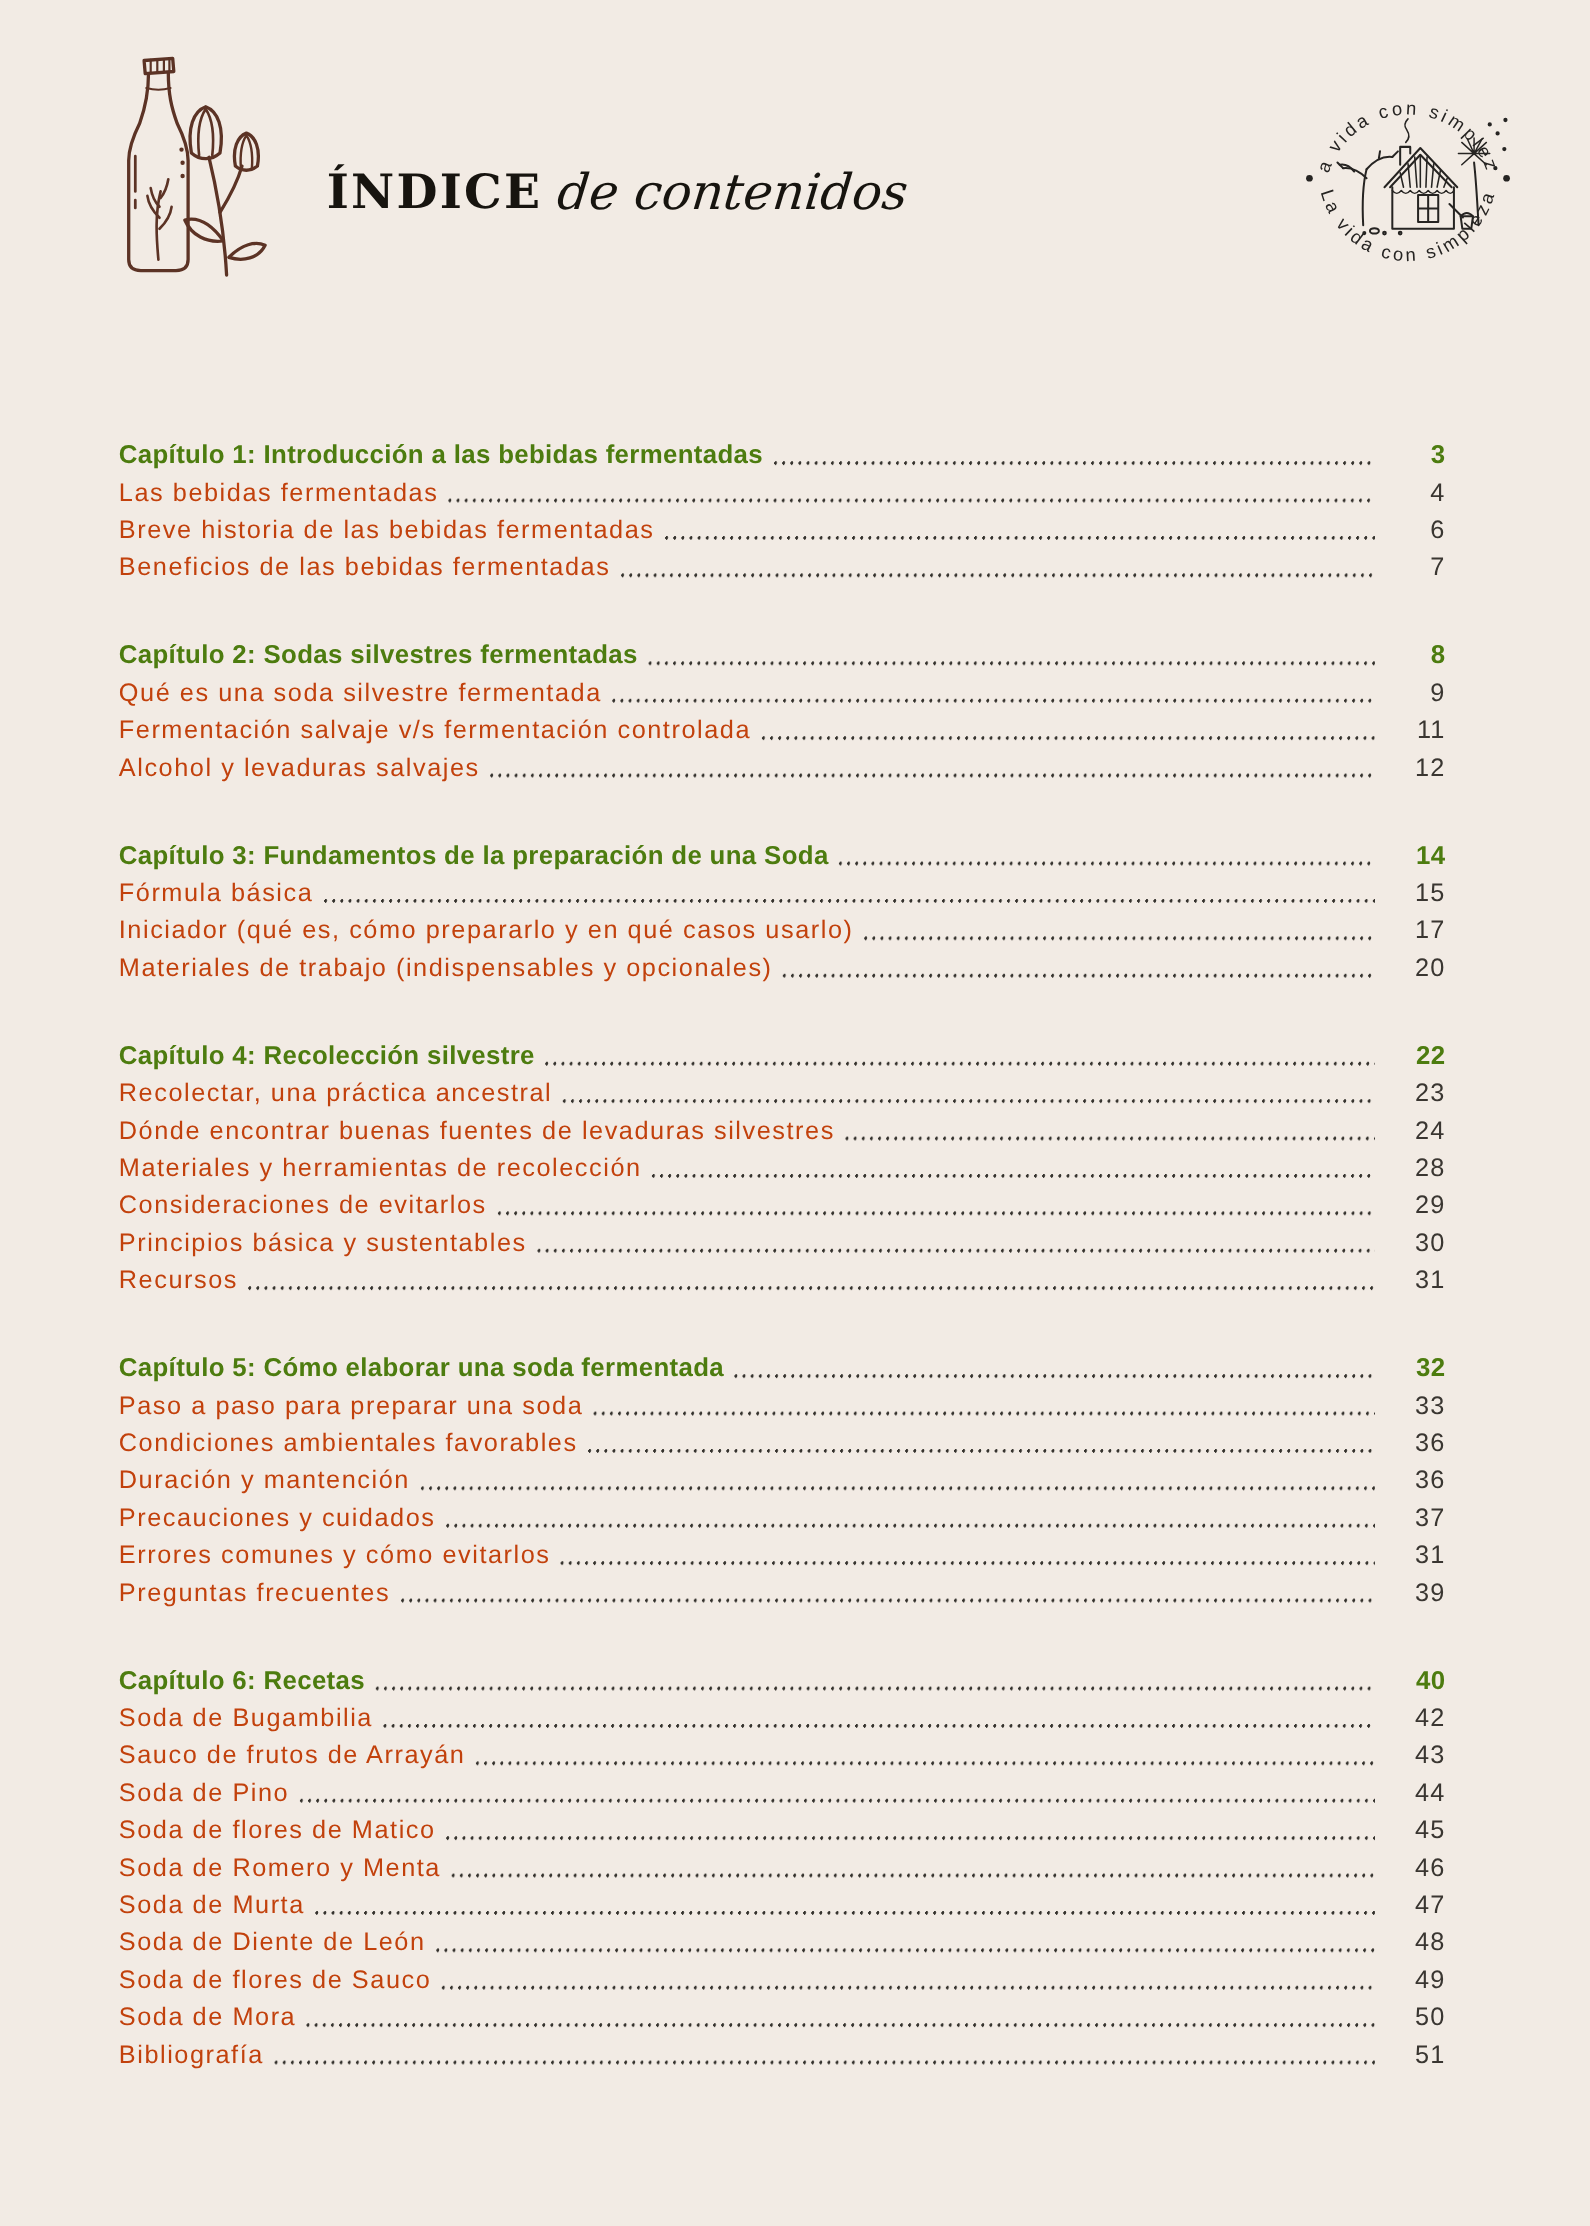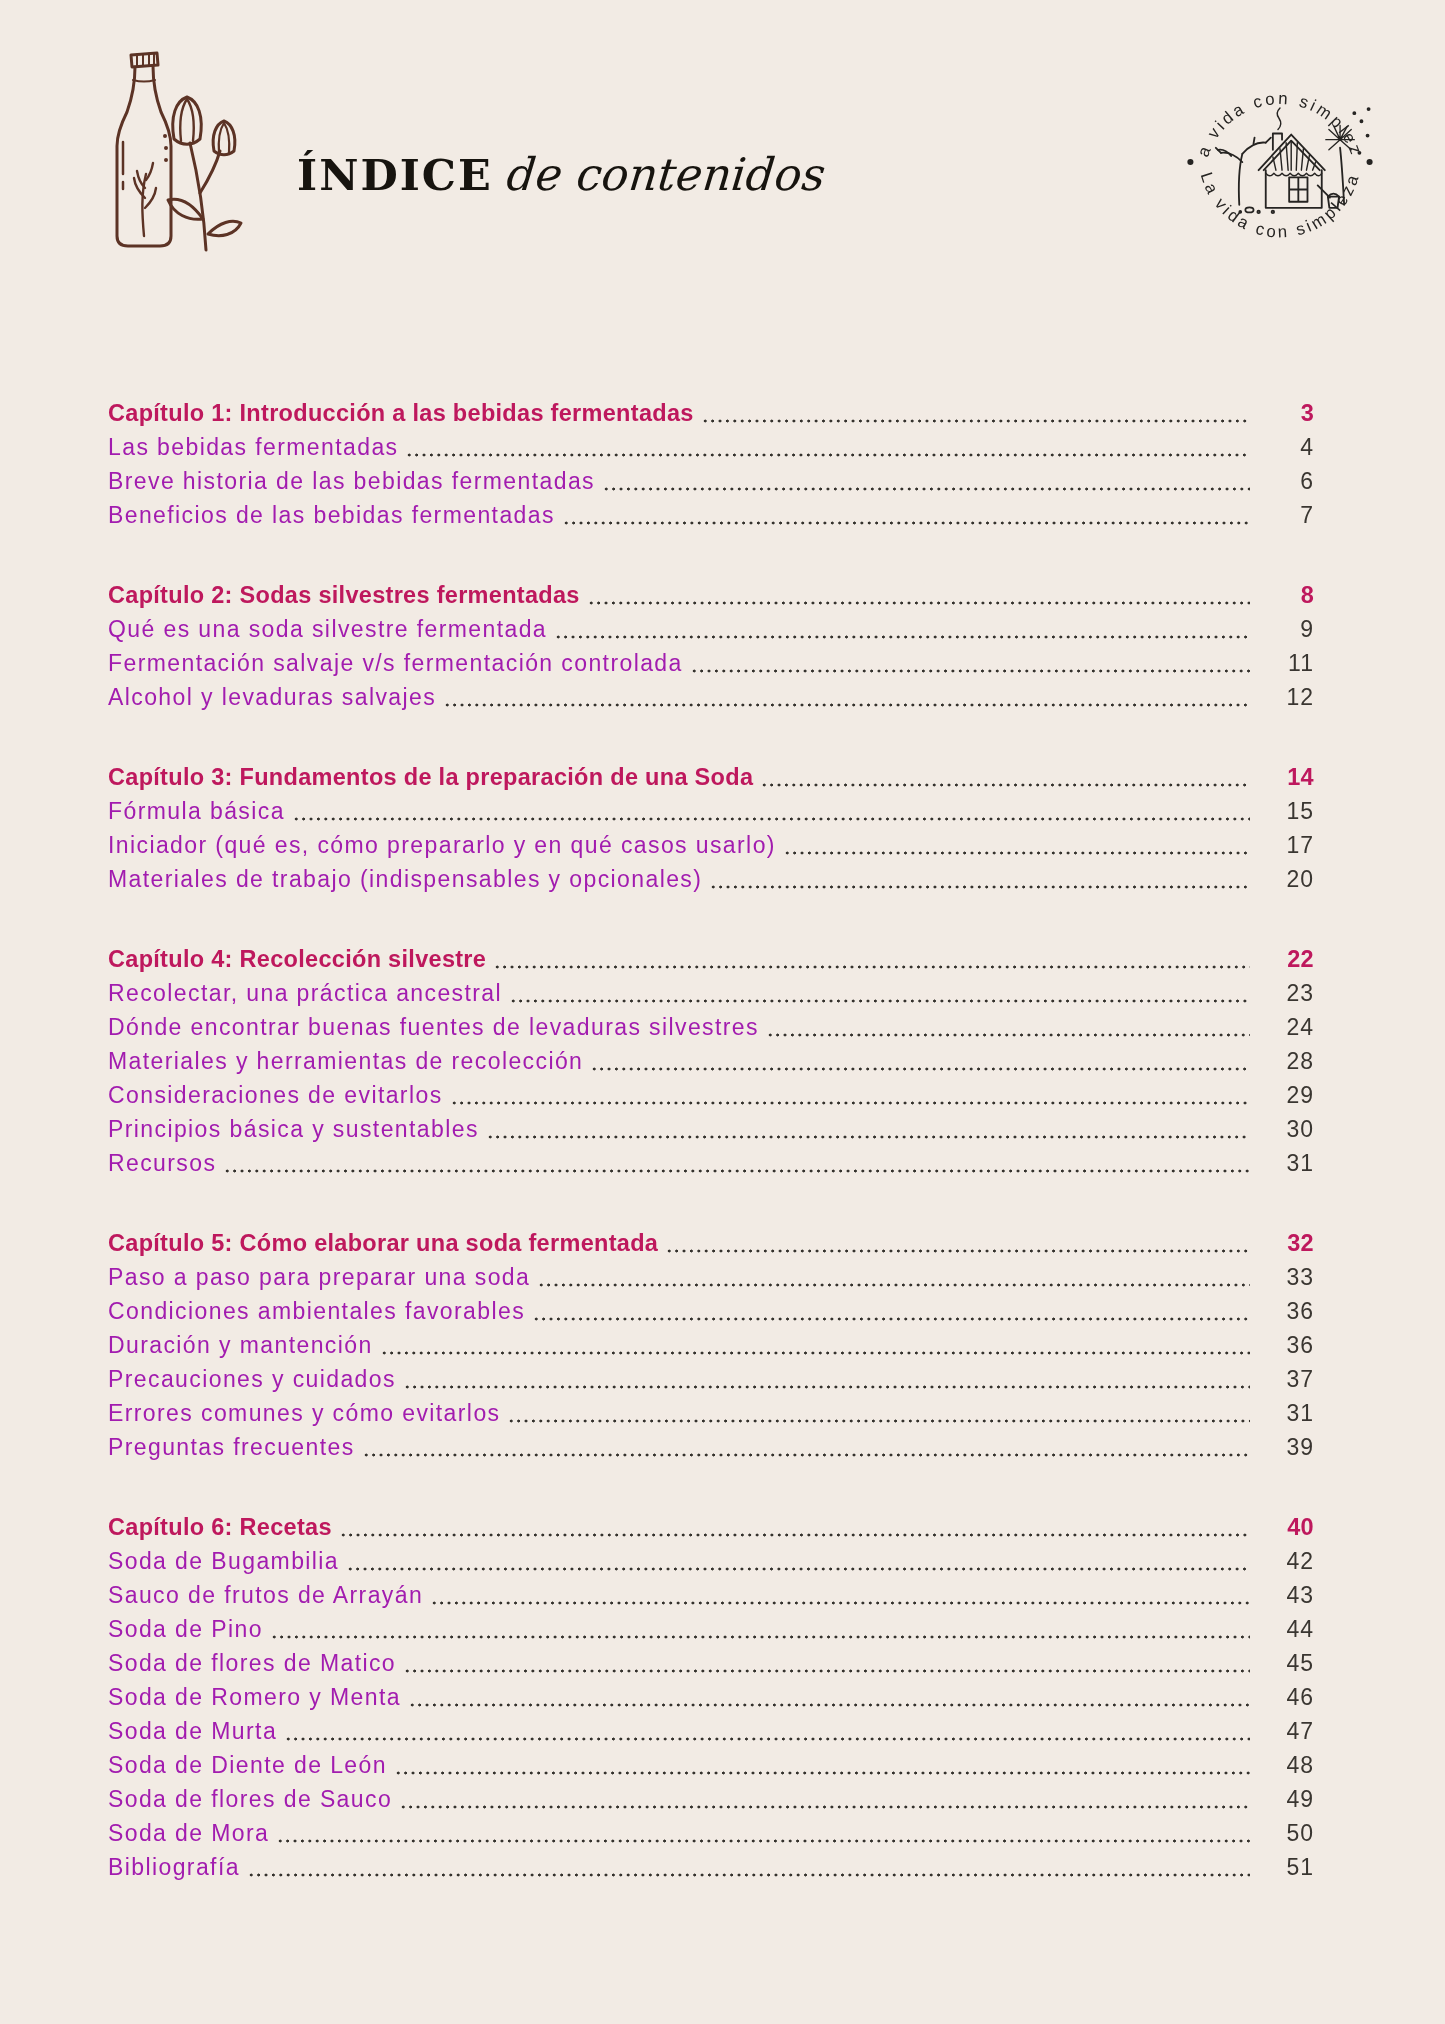--- a/index.html
+++ b/index.html
@@ -41,35 +41,35 @@
 
   
   #toc { position:absolute; left:108px; top:396px; width:1206px; }
   .chapter-block { margin-bottom:46px; }
   .chapter-block:last-child { margin-bottom:0; }
 
   .row { display:flex; align-items:flex-end; height:34px; }
   .row .label {
     white-space:nowrap;
     font-size:23px; line-height:34px;
-    color:#a21caf; letter-spacing:1.4px;
+    color:#c2410c; letter-spacing:1.4px;
   }
   .row .dots {
     flex:1; height:34px; margin:0 6px 0 8px;
     background-image:radial-gradient(circle at 3px 25px, #35322d 1.45px, transparent 1.6px);
     background-size:7.4px 34px;
     background-repeat:repeat-x;
   }
   .row .page {
     min-width:58px; text-align:right;
     font-size:23px; line-height:34px;
     color:#3a3631; letter-spacing:1px;
   }
   .row.heading .label, .row.heading .page {
-    font-weight:700; color:#be185d;
+    font-weight:700; color:#4d7c0f;
     font-size:23.5px; letter-spacing:0.3px;
   }
 </style>
 </head>
 <body>
 
 <svg class="bottle-art" width="170" height="212" viewBox="0 0 170 212" fill="none" stroke="#5c3325" stroke-width="3" stroke-linecap="round" stroke-linejoin="round">
   <g>
     <path d="M43 9 L69 7 L70 19 L44 21 Z"></path>
     <path d="M49 8.5 V20 M55 8 V19.6 M61 7.7 V19.2 M66 7.4 V18.8" stroke-width="2"></path>

